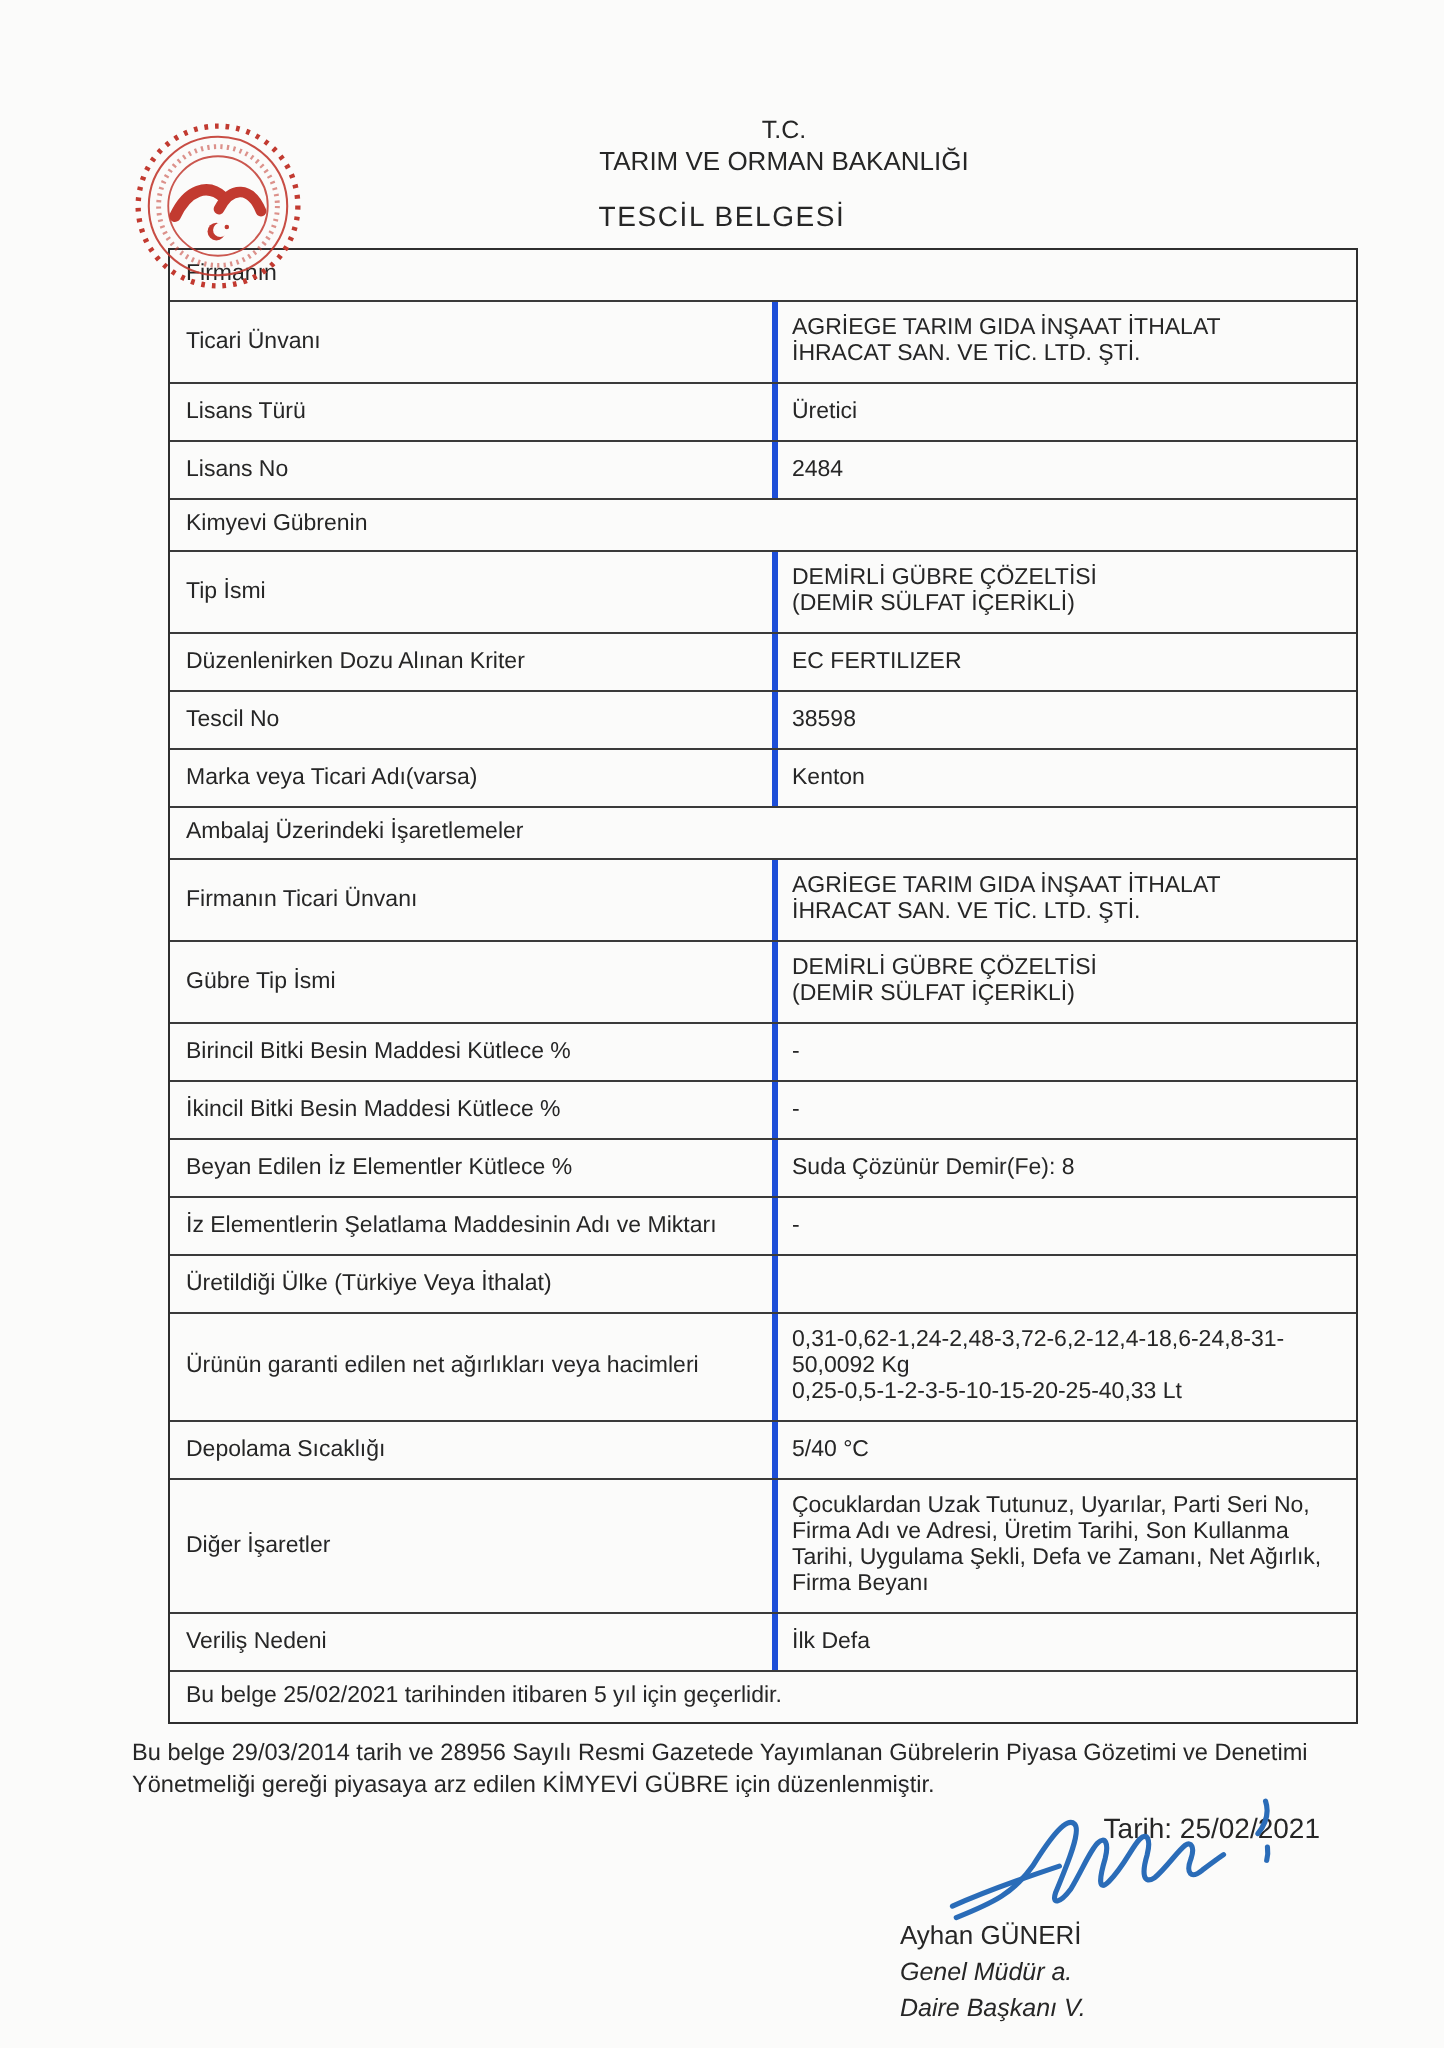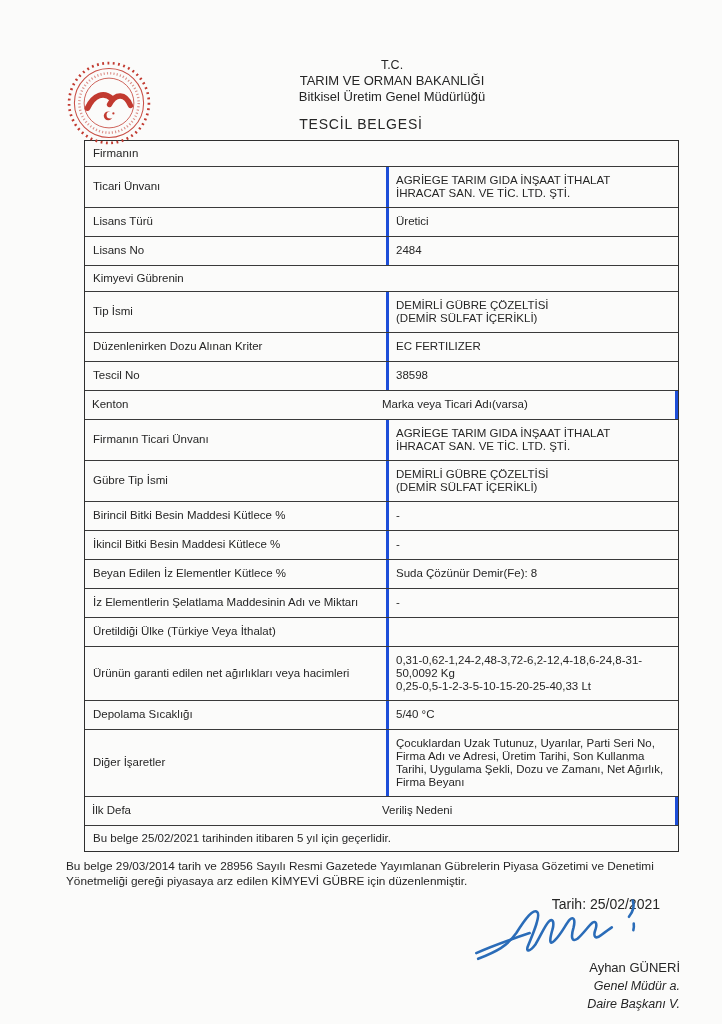--- a/index.html
+++ b/index.html
@@ -35,21 +35,21 @@
   .cell.label { width:304px; padding:7px 3px 7px 8px; border-right:3px solid #1d4ed8; }
   .cell.value { flex:1; padding:7px 4px 7px 7px; white-space:pre-line; }
   .cell.full  { flex:1; padding:6px 8px; }
 
   
   .footer { margin:7px 0 0 66px; width:594px; }
   .reg-note { font-size:11.8px; line-height:15.5px; }
   .date-line { text-align:right; margin-top:6px; font-size:14px; }
 
   
-  .signature-block { position:absolute; right:42px; top:892px; width:230px; text-align:right; }
+  .signature-block { position:absolute; right:42px; top:892px; width:230px; text-align:left; }
   .signature-ink { display:block; margin:0 auto; width:200px; height:84px; }
   .sig-name  { font-size:13px; margin-top:-16px; }
   .sig-title { font-size:12.5px; margin-top:4px;font-style:italic; }
 </style>
 </head>
 <body>
 
 <div class="page">
 
   <svg class="logo" viewBox="0 0 84 84" aria-hidden="true">
@@ -60,21 +60,20 @@
     <path d="M21 47 C27 34 37 30.5 45 38" fill="none" stroke="var(--seal)" stroke-width="5.6" stroke-linecap="round"></path>
     <path d="M42.5 43.5 C48.5 32 58 32.5 63 44.5" fill="none" stroke="var(--seal)" stroke-width="5.2" stroke-linecap="round"></path>
     <circle cx="41.2" cy="54.5" r="4.3" fill="var(--seal)"></circle>
     <circle cx="43.1" cy="53.7" r="3.5" fill="#fbfbfa"></circle>
     <circle cx="46.3" cy="52.2" r="1.1" fill="var(--seal)"></circle>
   </svg>
 
   <div class="header-text">
     <div class="tc">T.C.</div>
     <div class="ministry">TARIM VE ORMAN BAKANLIĞI</div>
-    <div class="directorate">Bitkisel Üretim Genel Müdürlüğü</div>
   </div>
 
   <div class="doc-title">TESCİL BELGESİ</div>
 
   <div class="table">
       <div class="row section">
         <div class="cell full">Firmanın</div>
       </div>
       <div class="row field">
         <div class="cell label">Ticari Ünvanı</div>
@@ -99,22 +98,25 @@
       </div>
       <div class="row field">
         <div class="cell label">Düzenlenirken Dozu Alınan Kriter</div>
         <div class="cell value">EC FERTILIZER</div>
       </div>
       <div class="row field">
         <div class="cell label">Tescil No</div>
         <div class="cell value">38598</div>
       </div>
       <div class="row field">
+        <div class="cell label">Marka veya Ticari Adı(varsa)</div>
         <div class="cell value">Kenton</div>
-        <div class="cell label">Marka veya Ticari Adı(varsa)</div>
+      </div>
+      <div class="row section">
+        <div class="cell full">Ambalaj Üzerindeki İşaretlemeler</div>
       </div>
       <div class="row field">
         <div class="cell label">Firmanın Ticari Ünvanı</div>
         <div class="cell value">AGRİEGE TARIM GIDA İNŞAAT İTHALAT
 İHRACAT SAN. VE TİC. LTD. ŞTİ.</div>
       </div>
       <div class="row field">
         <div class="cell label">Gübre Tip İsmi</div>
         <div class="cell value">DEMİRLİ GÜBRE ÇÖZELTİSİ
 (DEMİR SÜLFAT İÇERİKLİ)</div>
@@ -142,25 +144,25 @@
         <div class="cell label">Ürünün garanti edilen net ağırlıkları veya hacimleri</div>
         <div class="cell value">0,31-0,62-1,24-2,48-3,72-6,2-12,4-18,6-24,8-31-50,0092 Kg
 0,25-0,5-1-2-3-5-10-15-20-25-40,33 Lt</div>
       </div>
       <div class="row field">
         <div class="cell label">Depolama Sıcaklığı</div>
         <div class="cell value">5/40 °C</div>
       </div>
       <div class="row field">
         <div class="cell label">Diğer İşaretler</div>
-        <div class="cell value">Çocuklardan Uzak Tutunuz, Uyarılar, Parti Seri No, Firma Adı ve Adresi, Üretim Tarihi, Son Kullanma Tarihi, Uygulama Şekli, Dozu ve Zamanı, Net Ağırlık, Firma Beyanı</div>
+        <div class="cell value">Çocuklardan Uzak Tutunuz, Uyarılar, Parti Seri No, Firma Adı ve Adresi, Üretim Tarihi, Son Kullanma Tarihi, Uygulama Şekli, Defa ve Zamanı, Net Ağırlık, Firma Beyanı</div>
       </div>
       <div class="row field">
+        <div class="cell label">Veriliş Nedeni</div>
         <div class="cell value">İlk Defa</div>
-        <div class="cell label">Veriliş Nedeni</div>
       </div>
       <div class="row note">
         <div class="cell full">Bu belge 25/02/2021 tarihinden itibaren 5 yıl için geçerlidir.</div>
       </div>
     </div>
 
   <div class="footer">
     <p class="reg-note">Bu belge 29/03/2014 tarih ve 28956 Sayılı Resmi Gazetede Yayımlanan Gübrelerin Piyasa Gözetimi ve Denetimi Yönetmeliği gereği piyasaya arz edilen KİMYEVİ GÜBRE için düzenlenmiştir.</p>
     <div class="date-line">Tarih: 25/02/2021</div>
   </div>

